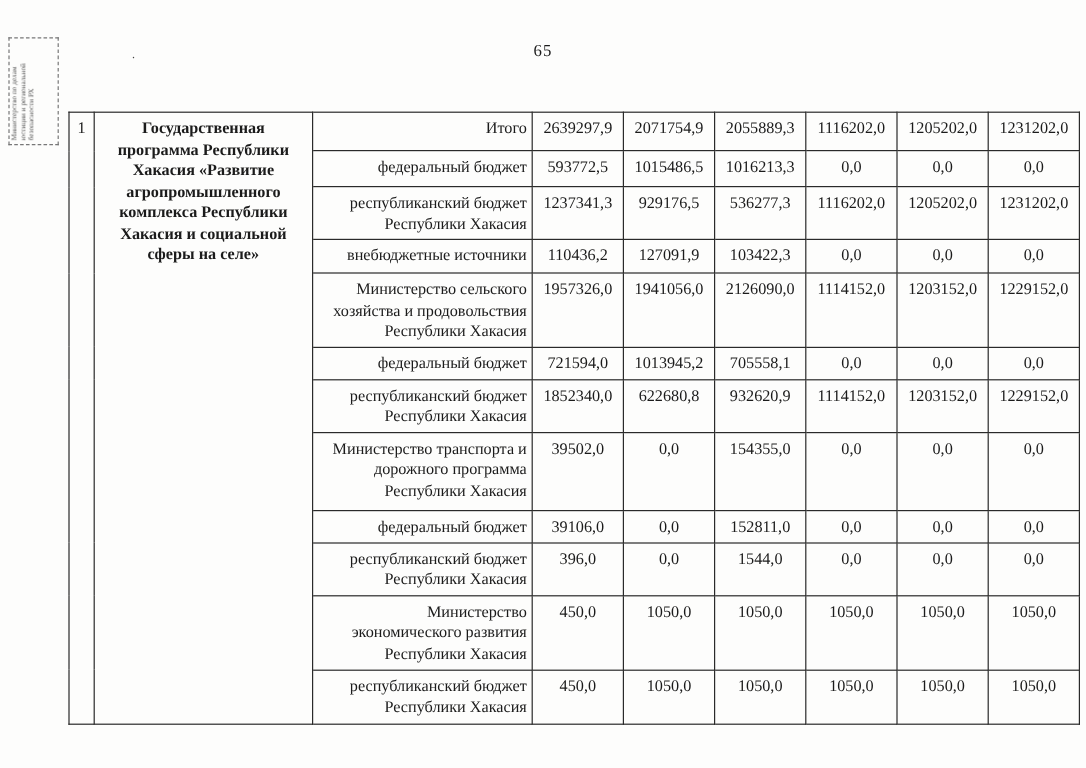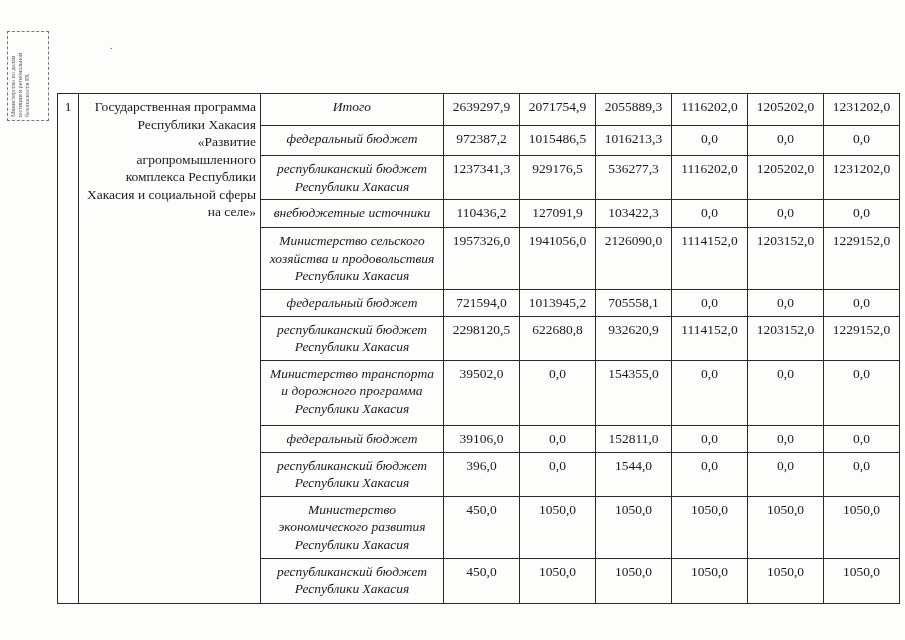--- a/index.html
+++ b/index.html
@@ -64,42 +64,43 @@
     padding: 4px 4px;
     vertical-align: top;
     box-sizing: border-box;
   }
   td.row-no {
     width: 21px;
     text-align: center;
   }
   td.program {
     width: 182px;
-    text-align: right;
+    text-align: center;
     padding-left: 6px;
     padding-right: 6px;
+    font-weight: bold;
   }
   td.row-label {
     width: 183px;
-    text-align: center;
+    text-align: right;
     padding-top: 6px;
-    font-style: italic;
   }
   td.val {
     width: 76px;
     text-align: center;
     padding-top: 6px;
     white-space: nowrap;
   }
 </style>
 </head>
 <body>
 
 <div class="page">
 
+  <div class="page-number">65</div>
 
   <div class="speck">.</div>
 
   <div class="stamp-wrap">
     <div class="stamp">
       <div class="stamp-line">Министерство по делам</div>
       <div class="stamp-line">юстиции и региональной</div>
       <div class="stamp-line">безопасности РХ</div>
     </div>
   </div>
@@ -112,21 +113,21 @@
           <td class="row-label">Итого</td>
           <td class="val">2639297,9</td>
           <td class="val">2071754,9</td>
           <td class="val">2055889,3</td>
           <td class="val">1116202,0</td>
           <td class="val">1205202,0</td>
           <td class="val">1231202,0</td>
         </tr>
         <tr style="height: 30px;">
           <td class="row-label">федеральный бюджет</td>
-          <td class="val">972387,2</td>
+          <td class="val">593772,5</td>
           <td class="val">1015486,5</td>
           <td class="val">1016213,3</td>
           <td class="val">0,0</td>
           <td class="val">0,0</td>
           <td class="val">0,0</td>
         </tr>
         <tr style="height: 40px;">
           <td class="row-label">республиканский бюджет Республики Хакасия</td>
           <td class="val">1237341,3</td>
           <td class="val">929176,5</td>
@@ -157,21 +158,21 @@
           <td class="row-label">федеральный бюджет</td>
           <td class="val">721594,0</td>
           <td class="val">1013945,2</td>
           <td class="val">705558,1</td>
           <td class="val">0,0</td>
           <td class="val">0,0</td>
           <td class="val">0,0</td>
         </tr>
         <tr style="height: 41px;">
           <td class="row-label">республиканский бюджет Республики Хакасия</td>
-          <td class="val">2298120,5</td>
+          <td class="val">1852340,0</td>
           <td class="val">622680,8</td>
           <td class="val">932620,9</td>
           <td class="val">1114152,0</td>
           <td class="val">1203152,0</td>
           <td class="val">1229152,0</td>
         </tr>
         <tr style="height: 65px;">
           <td class="row-label">Министерство транспорта и дорожного программа Республики Хакасия</td>
           <td class="val">39502,0</td>
           <td class="val">0,0</td>

